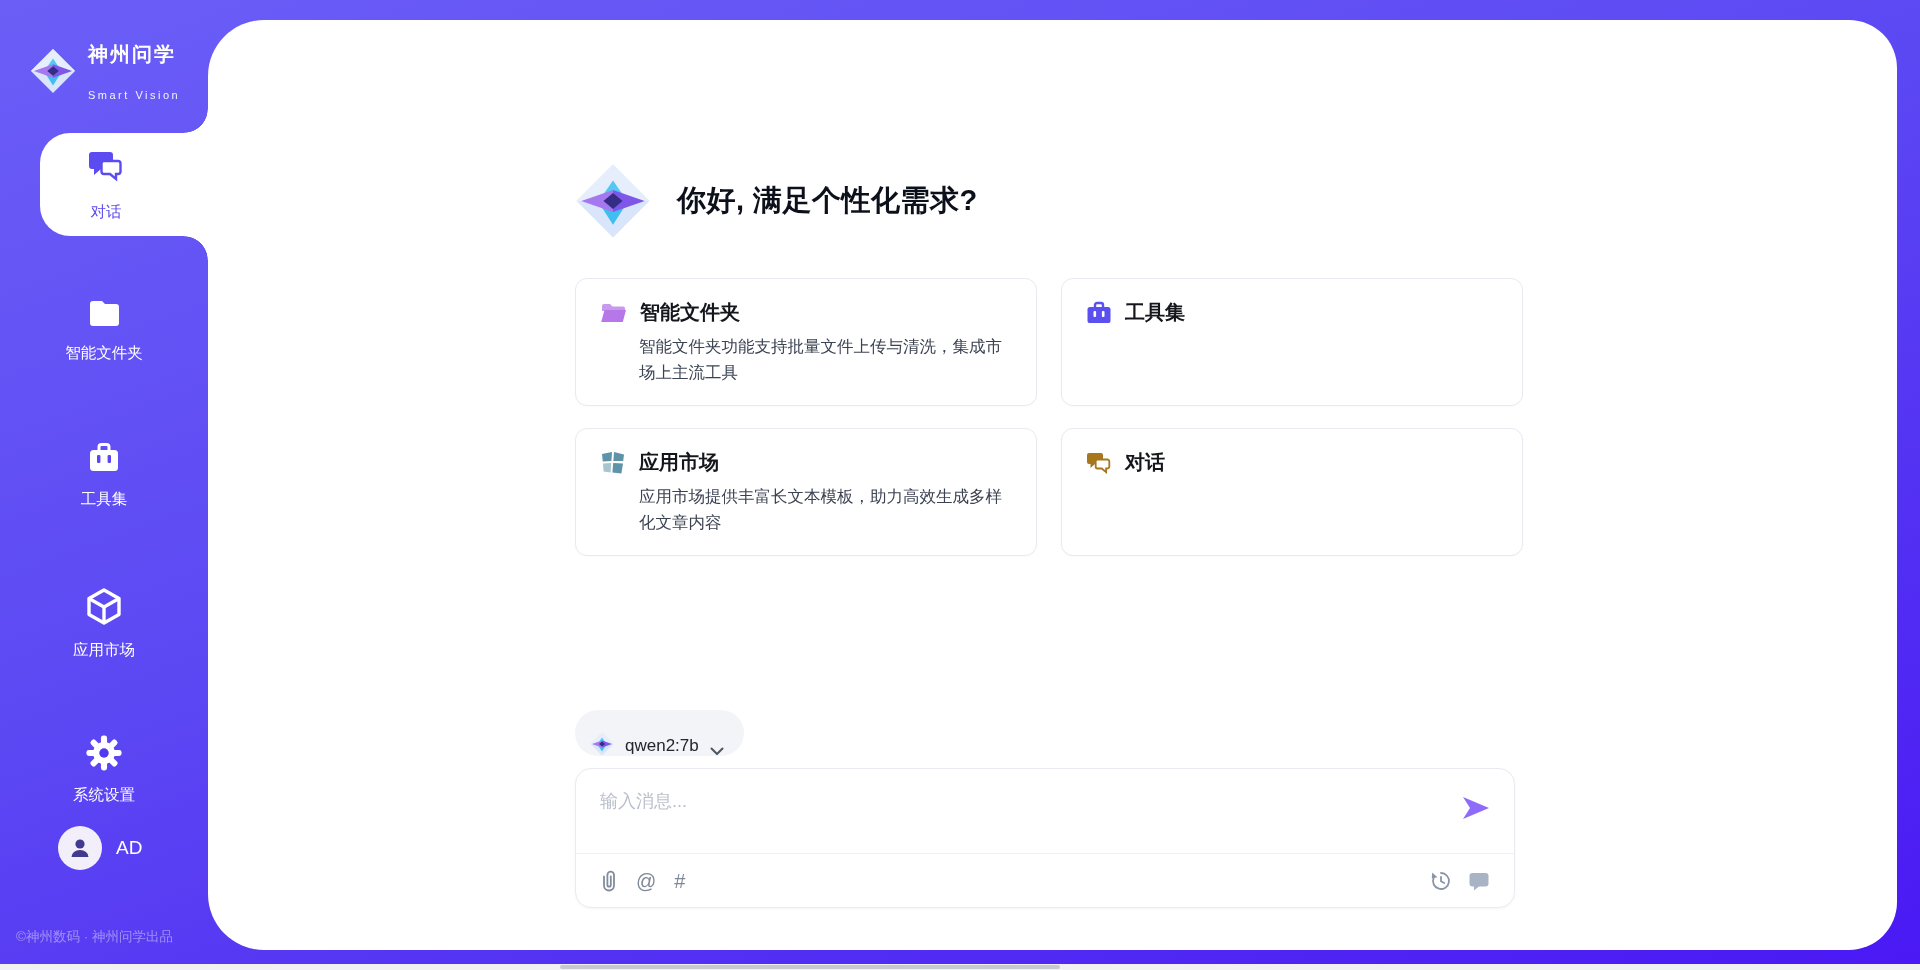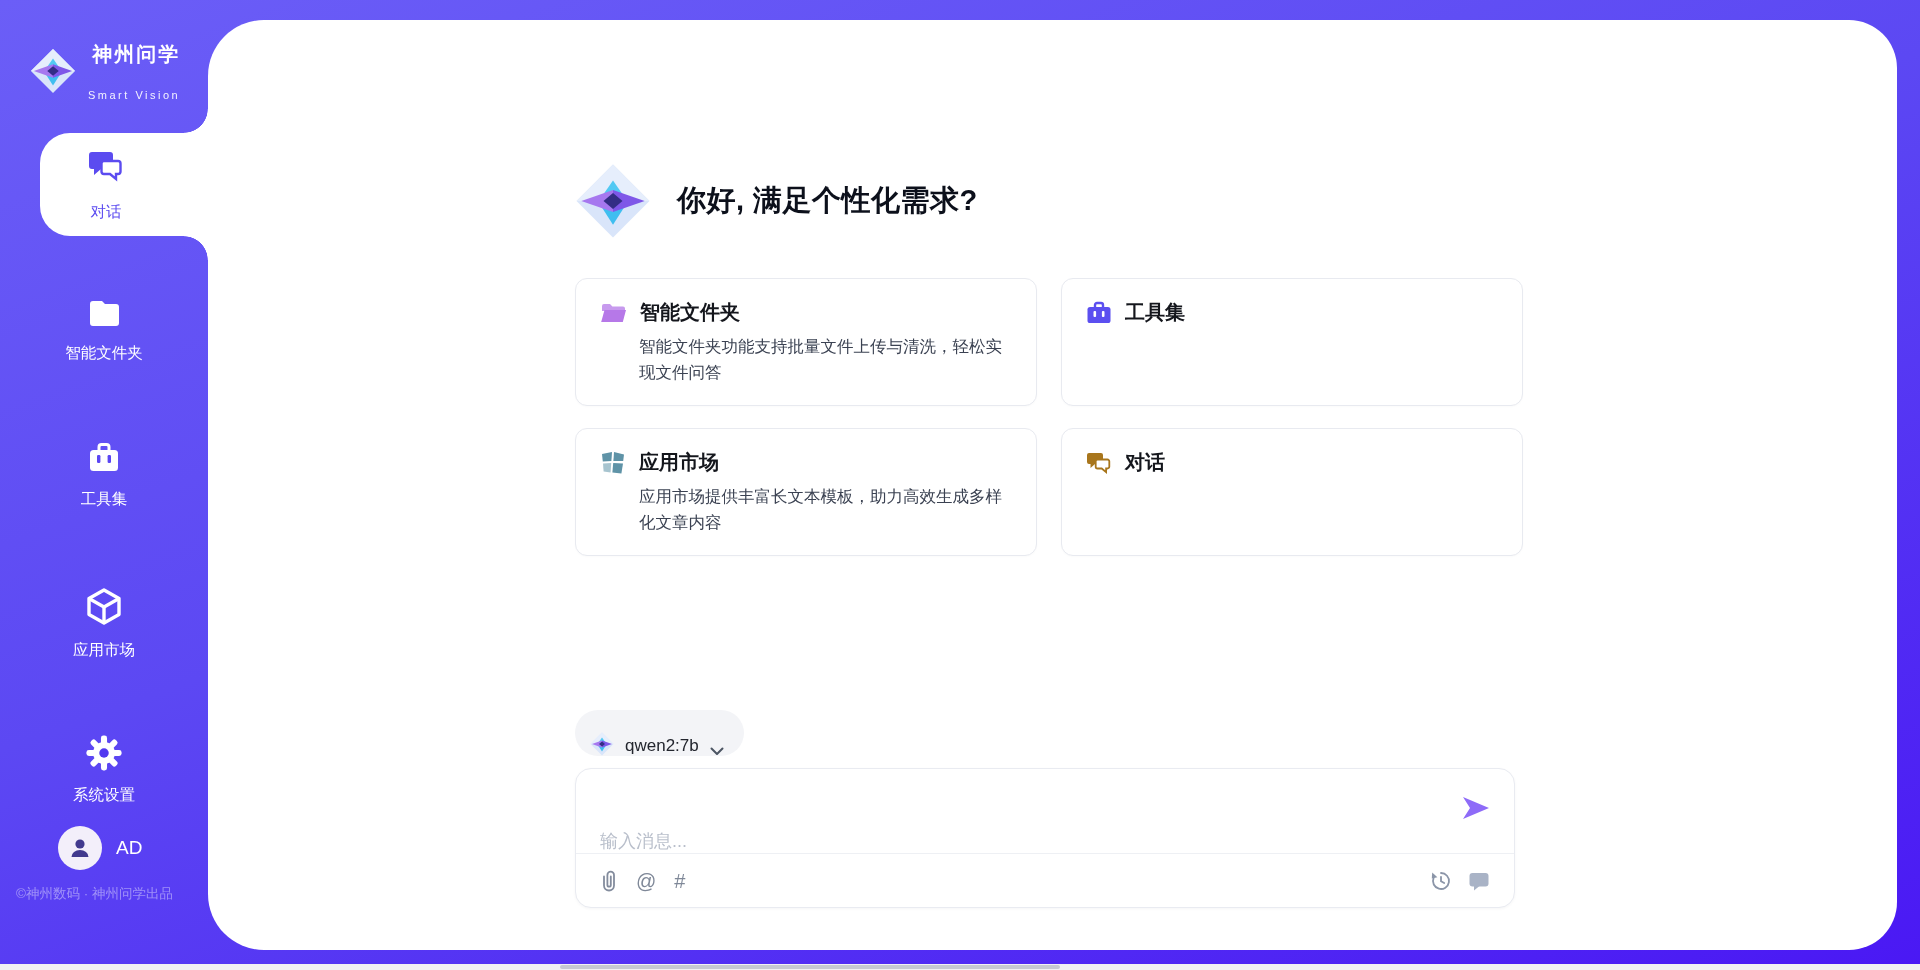--- a/index.html
+++ b/index.html
@@ -8,21 +8,21 @@
     font-family:"Liberation Sans","DejaVu Sans",sans-serif; }
   #stage { position:relative; width:1920px; height:970px;
     background:linear-gradient(160deg,#6b5ef7 0%,#5c48f3 45%,#4a18f4 100%); overflow:hidden; }
 
   
   #white-panel { position:absolute; left:208px; top:20px; width:1689px; height:930px;
     background:#fff; border-radius:56px 48px 48px 56px; }
 
   
   #brand { position:absolute; left:0; top:0; width:208px; height:132px; display:flex;
-    align-items:center; padding:10px 0 0 30px; gap:12px;text-align:right; }
+    align-items:center; padding:10px 0 0 30px; gap:12px; }
   .brand-name { color:#fff; font-size:20px; font-weight:bold; letter-spacing:2px; }
   .brand-sub { color:rgba(255,255,255,.92); font-size:11px; letter-spacing:2.5px; margin-top:21px; }
 
   #active-bulge { position:absolute; left:40px; top:133px; width:168px; height:103px;
     background:#fff; border-radius:30px 0 0 30px; }
   .fillet { position:absolute; width:24px; height:24px; }
   #fillet-top { left:184px; top:109px;
     background:radial-gradient(circle 24px at 0 0, rgba(0,0,0,0) 23.4px, #fff 24px); }
   #fillet-bottom { left:184px; top:236px;
     background:radial-gradient(circle 24px at 0 100%, rgba(0,0,0,0) 23.4px, #fff 24px); }
@@ -33,21 +33,21 @@
   .side-item { position:absolute; left:0; width:208px; text-align:center; cursor:pointer; }
   .side-label { display:block; margin-top:9px; font-size:15.5px; color:#fff; }
   #item-folder { top:296px; } #item-tools { top:440px; }
   #item-market { top:586px; } #item-settings { top:734px; }
 
   #user-row { position:absolute; left:58px; top:826px; display:flex; align-items:center;
     gap:14px; cursor:pointer; }
   #avatar { width:44px; height:44px; border-radius:50%; background:#f3effa;
     display:flex; align-items:center; justify-content:center; }
   #user-name { color:#fff; font-size:19px; }
-  #side-footer { position:absolute; left:16px; top:885px; width:208px;
+  #side-footer { position:absolute; left:16px; top:928px; width:208px;
     color:rgba(255,255,255,.42); font-size:13.5px; }
 
   
   #greeting { position:absolute; left:575px; top:163px; display:flex; align-items:center; gap:26px; }
   #greeting-title { font-size:29px; font-weight:bold; color:#0c101b; letter-spacing:.5px; }
 
   
   #cards { position:absolute; left:575px; top:278px; display:grid;
     grid-template-columns:462px 462px; gap:22px 24px; }
   .card { height:128px; background:#fff; border:1px solid #e8eaf0; border-radius:12px;
@@ -61,21 +61,21 @@
     display:inline-flex; align-items:flex-end; gap:11px; padding:0 20px 0 15px;
     background:#f3f4f7; border-radius:23px; cursor:pointer; }
   #model-name { font-size:17px; color:#23262e; }
 
   
   #composer { position:absolute; left:575px; top:768px; width:940px; height:140px;
     background:#fff; border:1px solid #e9ebf1; border-radius:16px;
     box-shadow:0 1px 3px rgba(16,24,40,.04); }
   #composer textarea { position:absolute; left:24px; top:20px; width:850px; height:56px;
     border:none; outline:none; resize:none; background:transparent; font-size:18px;
-    color:#333; font-family:"Liberation Sans","DejaVu Sans",sans-serif;margin-top:40px; }
+    color:#333; font-family:"Liberation Sans","DejaVu Sans",sans-serif; }
   #composer textarea::placeholder { color:#b9bfcb; }
   #send-btn { position:absolute; right:24px; top:26px; cursor:pointer; }
   #composer-divider { position:absolute; left:0; right:0; top:84px; height:1px; background:#eef0f4; }
   #composer-toolbar { position:absolute; left:24px; right:24px; top:85px; bottom:0;
     display:flex; align-items:center; justify-content:space-between; }
   .tool-group { display:flex; align-items:center; gap:18px; }
   .tool-glyph { font-size:20px; color:#7f8898; cursor:pointer; line-height:1; }
   .tool-icon { cursor:pointer; display:flex; }
 
   
@@ -197,21 +197,21 @@
   <div id="cards">
 
     <div class="card">
       <div class="card-head">
         <svg width="27" height="24" viewBox="0 0 27 24">
           <path d="M2,5 a2,2 0 0 1 2,-2 h6 l2.4,2.4 H23 a2,2 0 0 1 2,2 V10 H2 z" fill="#c79aee"></path>
           <path d="M4.5,9 h21.5 l-3.2,12 H1.2 z" fill="#b678e8"></path>
         </svg>
         <span class="card-title">智能文件夹</span>
       </div>
-      <div class="card-desc">智能文件夹功能支持批量文件上传与清洗，轻松实现文件问答</div>
+      <div class="card-desc">智能文件夹功能支持批量文件上传与清洗，集成市场上主流工具</div>
     </div>
 
     <div class="card">
       <div class="card-head">
         <svg width="26" height="25" viewBox="0 0 26 25">
           <path d="M9,7 v-2 a2,2 0 0 1 2,-2 h4 a2,2 0 0 1 2,2 v2" fill="none" stroke="#5b4ff0" stroke-width="2.4"></path>
           <rect x="1.5" y="7" width="23" height="16" rx="2.6" fill="#5b4ff0"></rect>
           <rect x="7.5" y="11" width="2.6" height="6" rx="1" fill="#fff"></rect>
           <rect x="15.9" y="11" width="2.6" height="6" rx="1" fill="#fff"></rect>
         </svg>

